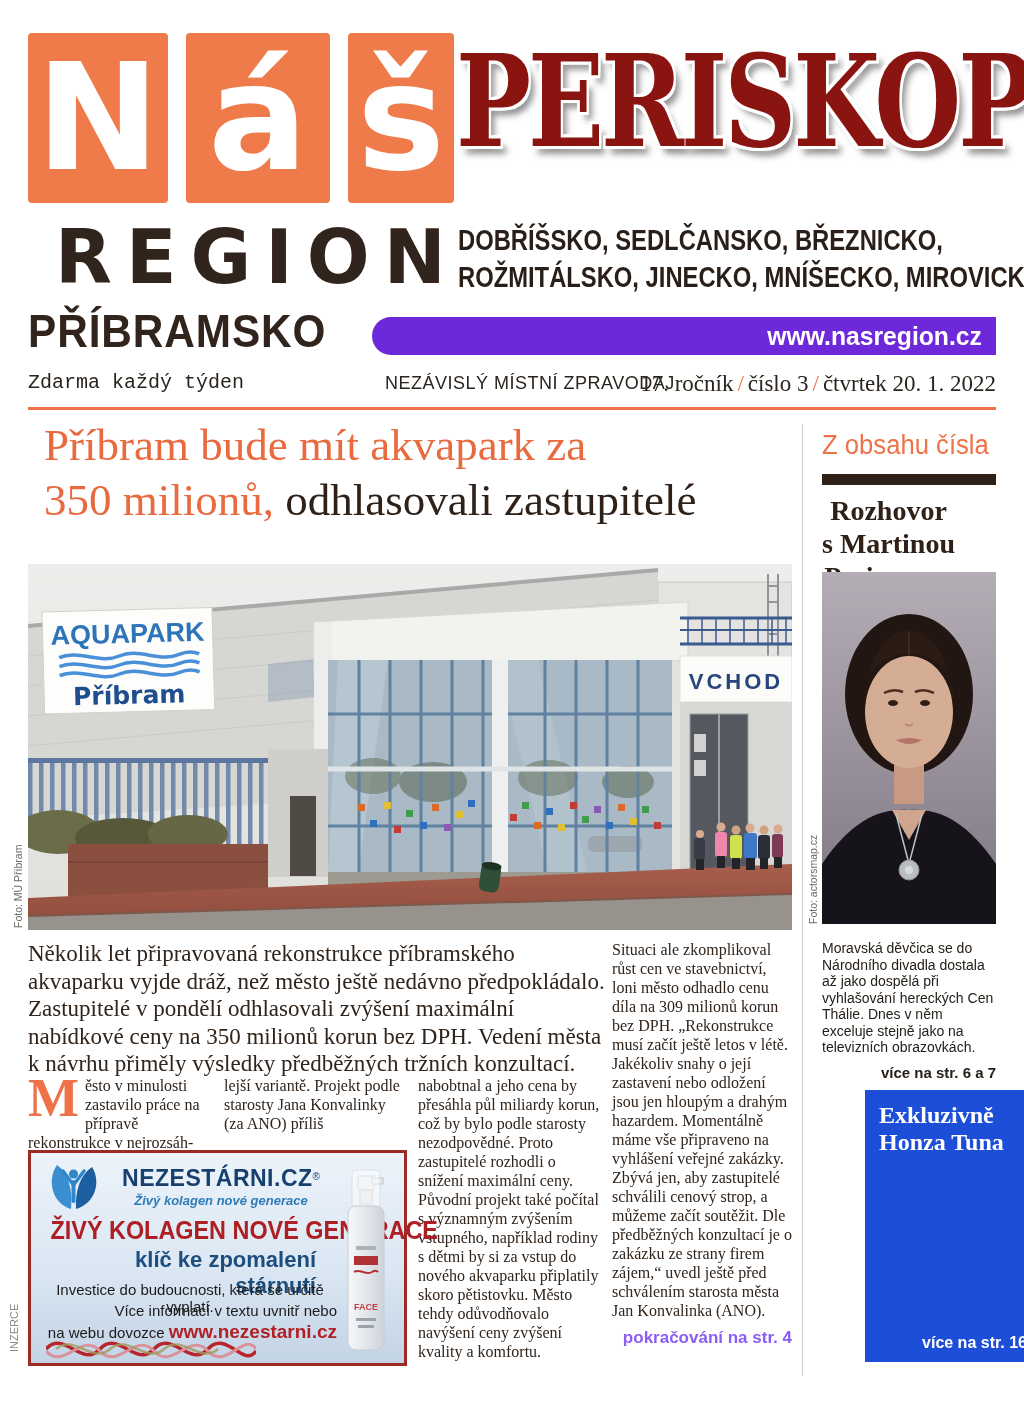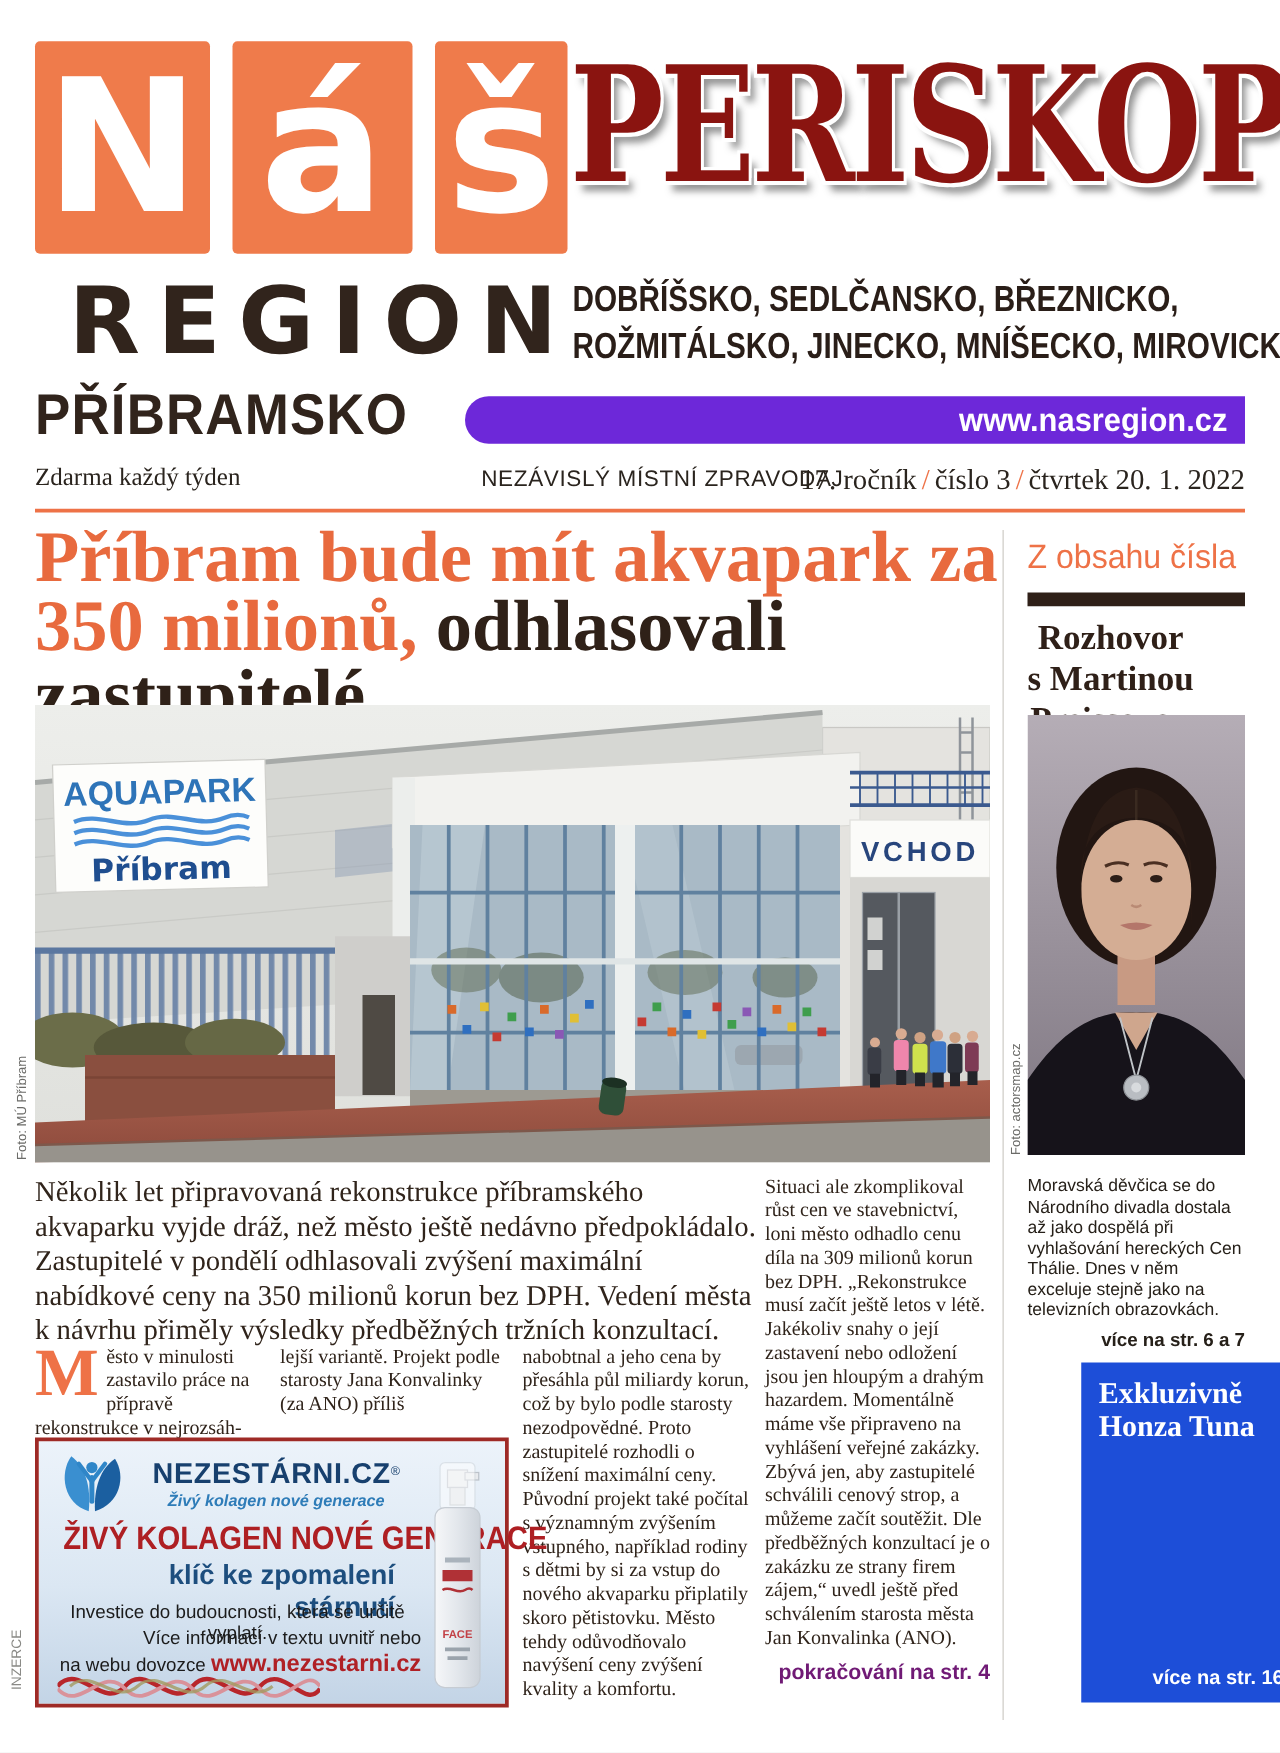--- a/index.html
+++ b/index.html
@@ -15,47 +15,47 @@
             text-shadow:-3px -3px 0 #fff,3px -3px 0 #fff,-3px 3px 0 #fff,3px 3px 0 #fff,7px 8px 7px rgba(40,40,40,.5);}
   .region-word{left:55px;top:216px;font-family:"DejaVu Sans",sans-serif;font-weight:bold;font-size:74px;line-height:82px;
                letter-spacing:14px;color:#31241c;white-space:nowrap;}
   .areas{left:458px;top:222px;width:680px;font-weight:bold;font-size:29px;line-height:37px;color:#2a1e18;
          transform:scaleX(.82);transform-origin:left top;white-space:nowrap;}
   .edition{left:28px;top:306px;font-weight:bold;font-size:46px;line-height:50px;color:#31241c;
            transform:scaleX(.92);transform-origin:left top;white-space:nowrap;letter-spacing:1px;}
   .web-bar{left:372px;top:317px;width:624px;height:38px;background:#6d28d9;border-radius:19px 0 0 19px;
            display:flex;align-items:center;justify-content:flex-end;}
   .web-bar span{color:#fff;font-weight:bold;font-size:26px;margin-right:14px;transform:scaleX(.95);transform-origin:right center;}
-  .slogan-left{left:28px;top:371px;font-family:Liberation Serif, serif;font-size:20px;color:#2a241e;}
+  .slogan-left{left:28px;top:371px;font-family:Liberation Mono, monospace;font-size:20px;color:#2a241e;}
   .slogan-center{left:385px;top:373px;font-size:18px;letter-spacing:.5px;color:#2a241e;}
   .issue-line{right:28px;top:371px;font-family:"Liberation Serif",serif;font-size:23px;color:#2a241e;text-align:right;}
   .issue-line .sl{color:#ee7247;padding:0 4px;}
   .rule{left:28px;top:407px;width:968px;height:3px;background:#ee7247;}
   
-  .headline{left:28px;top:418px;width:780px;font-family:"Liberation Serif",serif;font-weight:bold;
-            font-size:58px;line-height:55px;color:#e86a3e;}
+  .headline{left:44px;top:418px;width:780px;font-family:"Liberation Serif",serif;font-weight:normal;
+            font-size:45px;line-height:55px;color:#e86a3e;}
   .headline .dark{color:#2f2118;}
   
   .v-div{left:802px;top:424px;width:1px;height:952px;background:#cfcdc8;}
   .obsah{left:822px;top:430px;font-size:27px;color:#ee7247;transform:scaleX(.95);transform-origin:left top;white-space:nowrap;}
   .obsah-bar{left:822px;top:474px;width:174px;height:11px;background:#2f2018;}
   .interview-title{left:822px;top:494px;font-family:"Liberation Serif",serif;font-weight:bold;
                    font-size:28px;line-height:33px;color:#2f2018;text-align:center;}
   .teaser{left:822px;top:940px;width:174px;font-size:14px;line-height:16.5px;color:#262019;}
   .more-dark{left:822px;top:1064px;width:174px;text-align:right;font-weight:bold;font-size:15px;color:#262019;}
   .exbox{left:865px;top:1090px;width:174px;height:272px;background:#1d4ed8;box-sizing:border-box;padding:12px 12px 10px 14px;}
   .exbox-title{font-family:"Liberation Serif",serif;font-weight:bold;font-size:24px;line-height:27px;color:#fff;}
   .exbox-text{margin-top:7px;font-weight:bold;font-size:14px;line-height:16.2px;color:#fff;}
   .exbox-more{position:absolute;right:12px;bottom:10px;font-weight:bold;font-size:16px;color:#fff;}
   
   .perex{left:28px;top:940px;width:578px;font-family:"Liberation Serif",serif;font-size:23px;line-height:27.5px;color:#30241b;}
   .bodycol{font-family:"Liberation Serif",serif;font-size:16px;line-height:19px;color:#30241b;text-align:left;}
   .dropcap{float:left;font-family:"Liberation Serif",serif;font-weight:bold;font-size:54px;line-height:40px;
            color:#ee7247;margin:2px 6px 0 0;}
-  .continuation{margin-top:8px;text-align:right;font-family:"Liberation Sans",sans-serif;font-weight:bold;font-size:17px;color:#701a75;}
+  .continuation{margin-top:8px;text-align:right;font-family:"Liberation Sans",sans-serif;font-weight:bold;font-size:17px;color:#8b5cf6;}
   
   .vcredit{position:absolute;transform:rotate(-90deg);transform-origin:left top;font-size:10.5px;color:#6b6b68;white-space:nowrap;}
   
   .ad{left:28px;top:1150px;width:379px;height:216px;box-sizing:border-box;border:3px solid #9e2a26;
       background:linear-gradient(180deg,#ecf3fa 0%,#dbe7f3 55%,#c3d4e6 100%);}
   .ad-brand{position:absolute;left:80px;top:12px;width:220px;text-align:center;}
   .ad-brand-name{font-weight:bold;font-size:23px;color:#17406e;letter-spacing:.5px;white-space:nowrap;}
   .ad-reg{font-size:10px;vertical-align:super;color:#17406e;}
   .ad-tagline{font-style:italic;font-weight:bold;font-size:13px;color:#2e7cb8;margin-top:1px;}
   .ad-headline{position:absolute;left:4px;top:62px;width:310px;text-align:center;font-weight:bold;font-size:26px;

